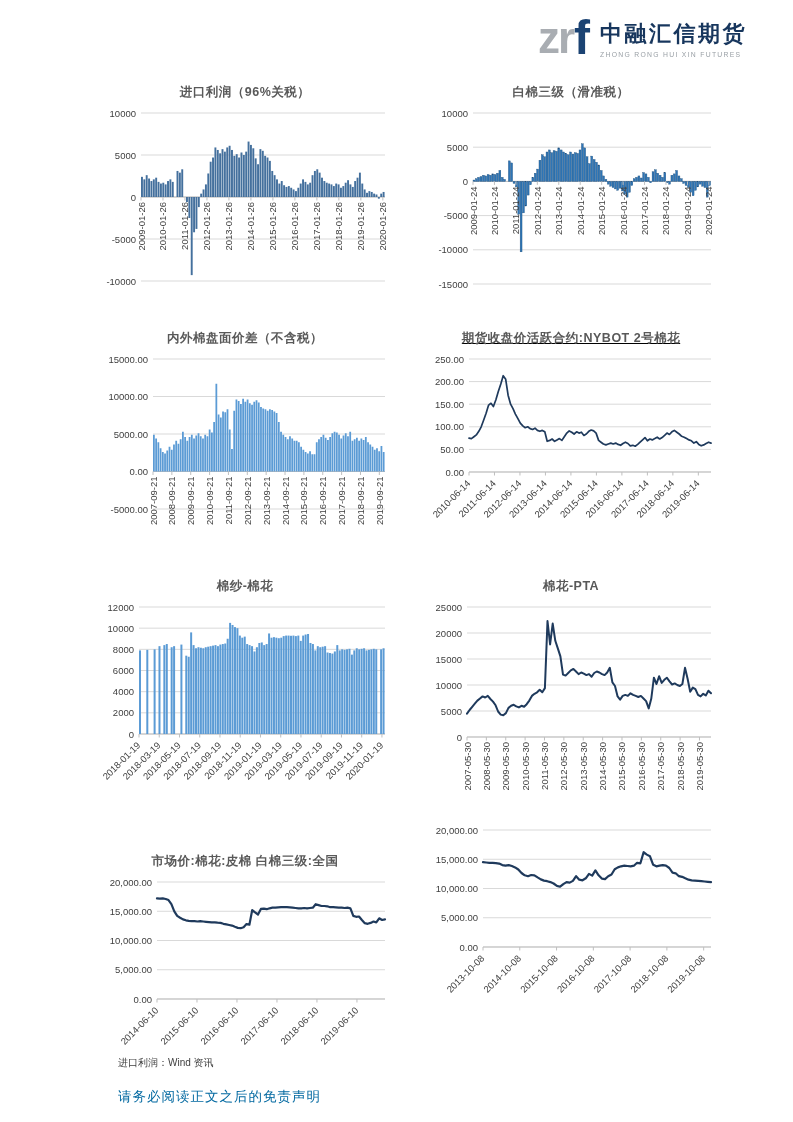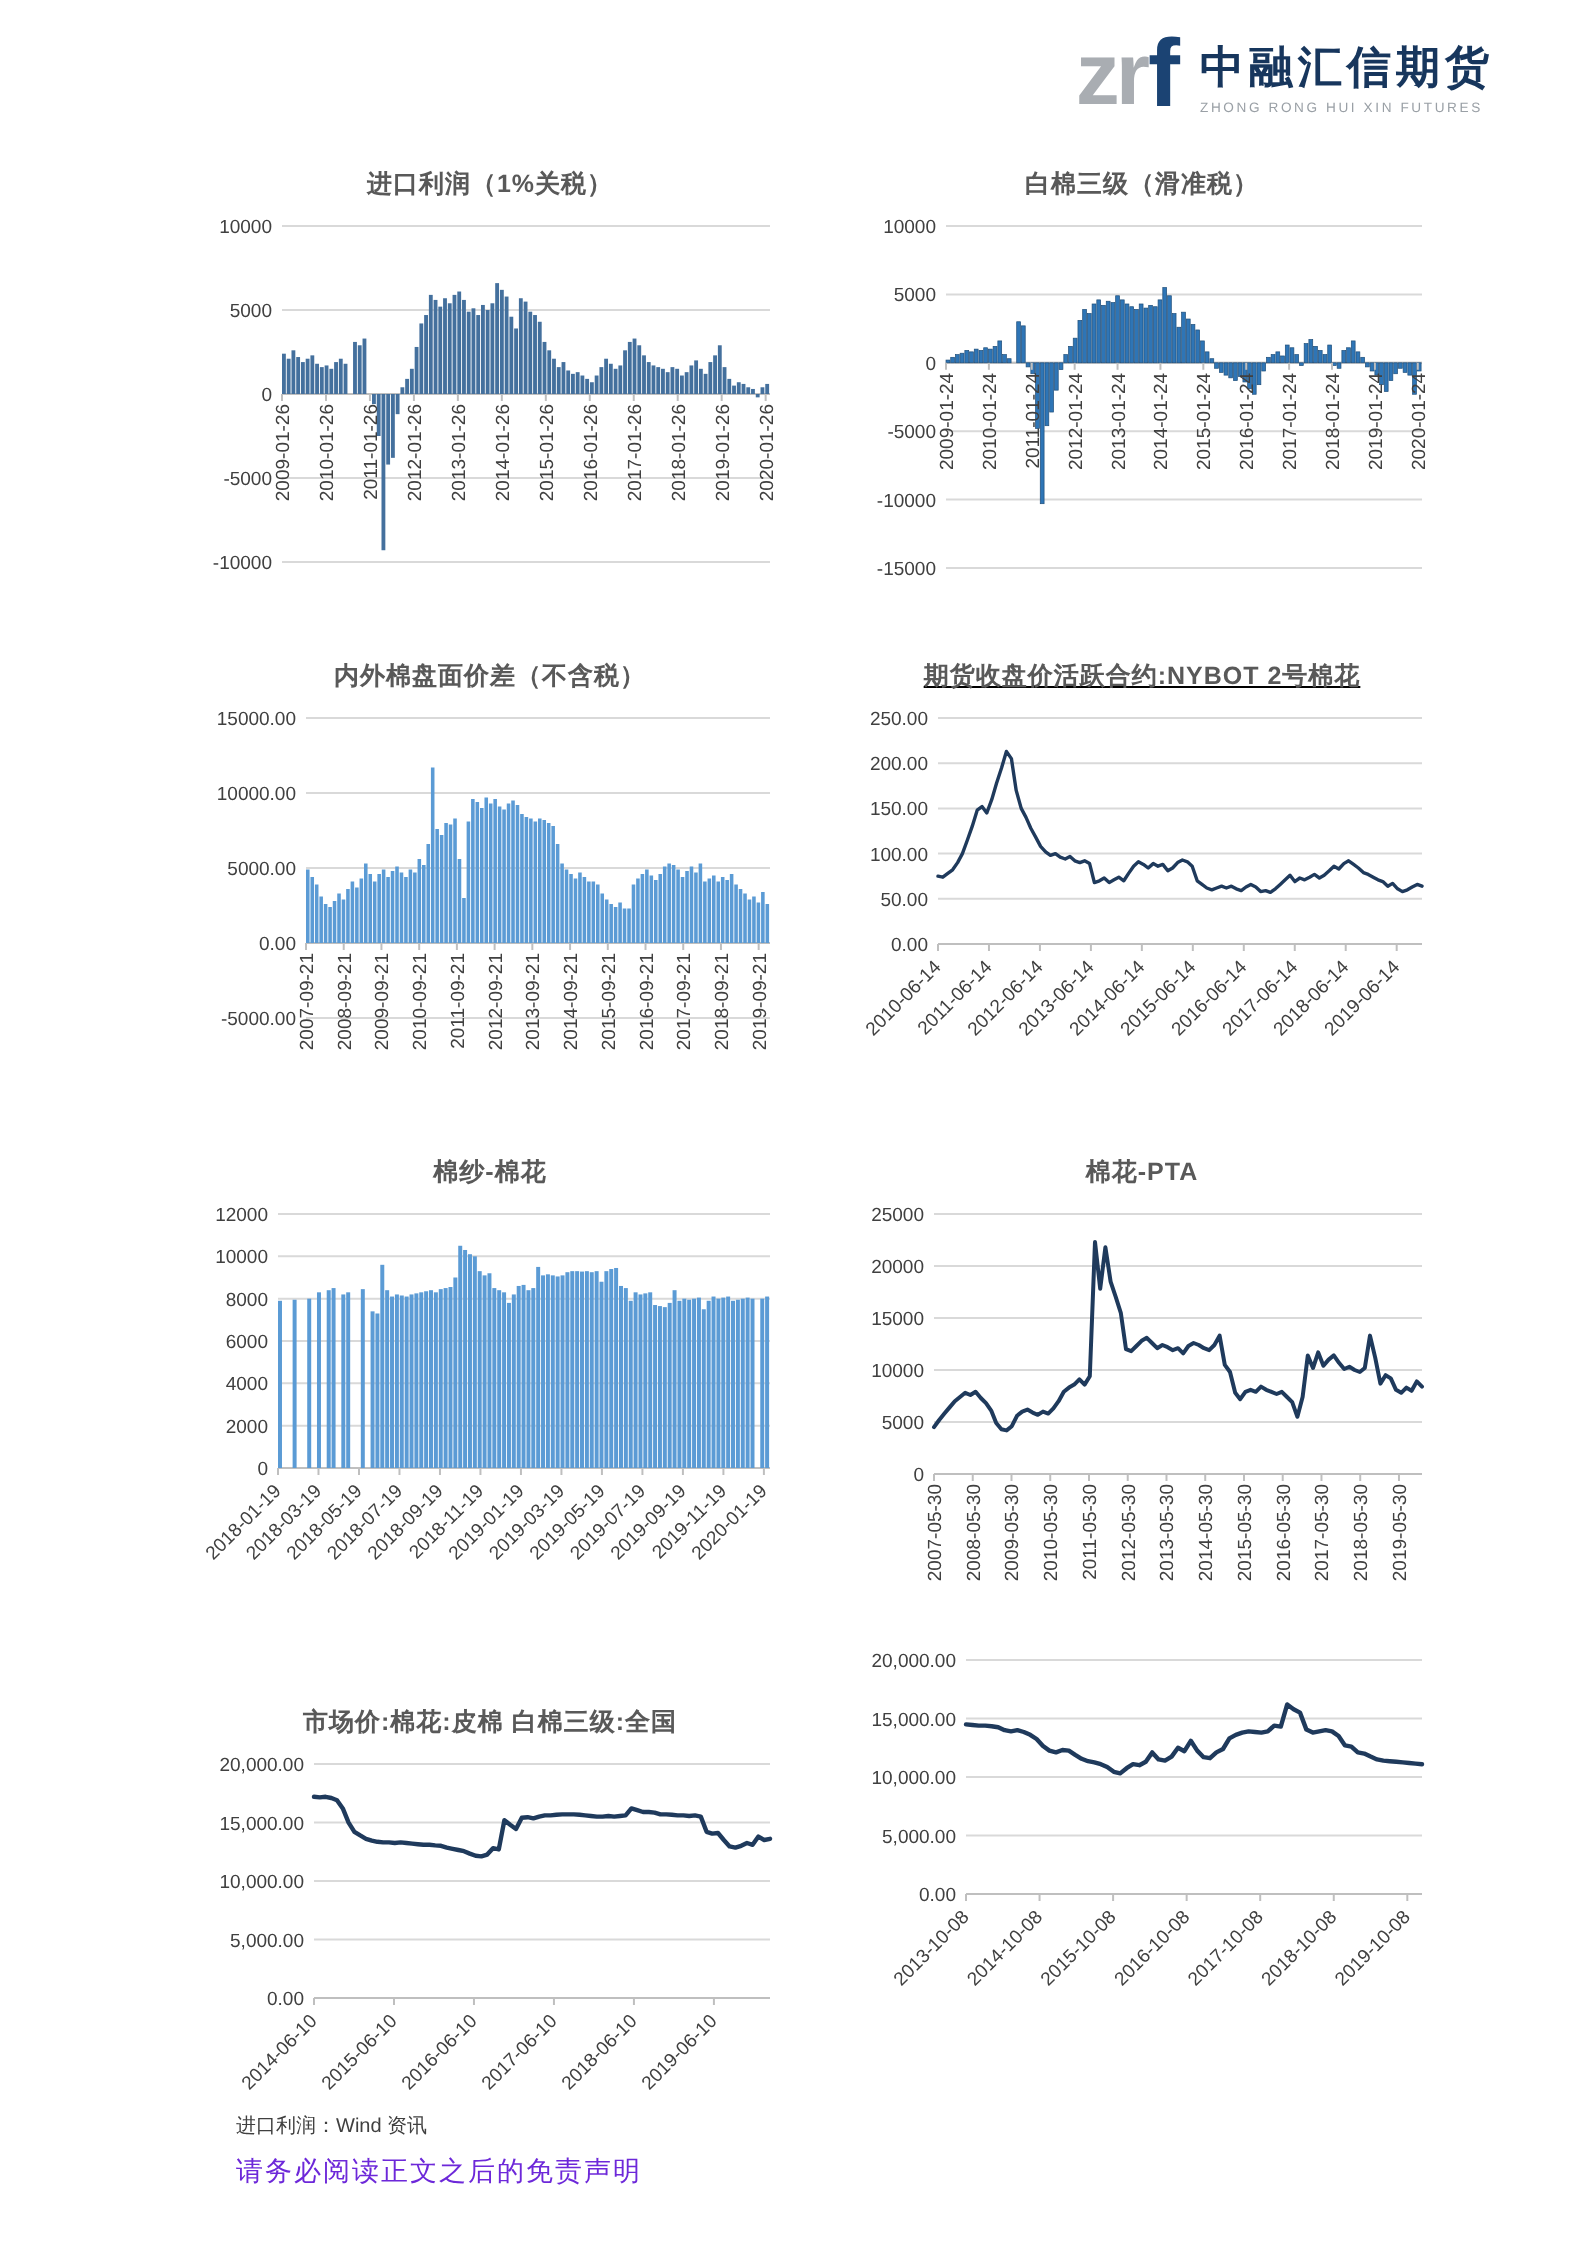--- a/index.html
+++ b/index.html
@@ -29,21 +29,21 @@
   .pos-2 { left:95px;  top:330px; }
   .pos-3 { left:421px; top:330px;text-decoration:underline; }
   .pos-4 { left:95px;  top:578px; }
   .pos-5 { left:421px; top:578px; }
   .pos-6 { left:95px;  top:853px; }
   .pos-7 { left:421px; top:822px; }
 
   
   .footer { position:absolute; left:118px; top:1056px; }
   .footer .src  { font-size:10px;  color:#404040; }
-  .footer .disc { font-size:13.5px; color:#6d28d9; margin-top:7px; letter-spacing:1px; }
+  .footer .disc { font-size:13.5px; color:#0369a1; margin-top:18px; letter-spacing:1px; }
 </style>
 </head>
 <body>
 
 <div class="page">
 
   <header>
     <div class="logo">
       <div class="logo-mark">
         <span class="zr">zr</span>
@@ -51,21 +51,21 @@
       </div>
       <div class="logo-text">
         <div class="cn">中融汇信期货</div>
         <div class="en">ZHONG RONG HUI XIN FUTURES</div>
       </div>
     </div>
   </header>
 
   <main>
     <figure class="chart pos-0">
-      <figcaption>进口利润（1%关税）</figcaption>
+      <figcaption>进口利润（96%关税）</figcaption>
       <svg width="300" height="222">
           <line x1="46" x2="290" y1="8" y2="8" stroke="#d9d9d9" stroke-width="1"></line>
           <text x="41" y="11.5" text-anchor="end" font-size="9.5" fill="#404040">10000</text>
           <line x1="46" x2="290" y1="50" y2="50" stroke="#d9d9d9" stroke-width="1"></line>
           <text x="41" y="53.5" text-anchor="end" font-size="9.5" fill="#404040">5000</text>
           <line x1="46" x2="290" y1="92" y2="92" stroke="#d9d9d9" stroke-width="1"></line>
           <text x="41" y="95.5" text-anchor="end" font-size="9.5" fill="#404040">0</text>
           <line x1="46" x2="290" y1="134" y2="134" stroke="#d9d9d9" stroke-width="1"></line>
           <text x="41" y="137.5" text-anchor="end" font-size="9.5" fill="#404040">-5000</text>
           <line x1="46" x2="290" y1="176" y2="176" stroke="#d9d9d9" stroke-width="1"></line>

